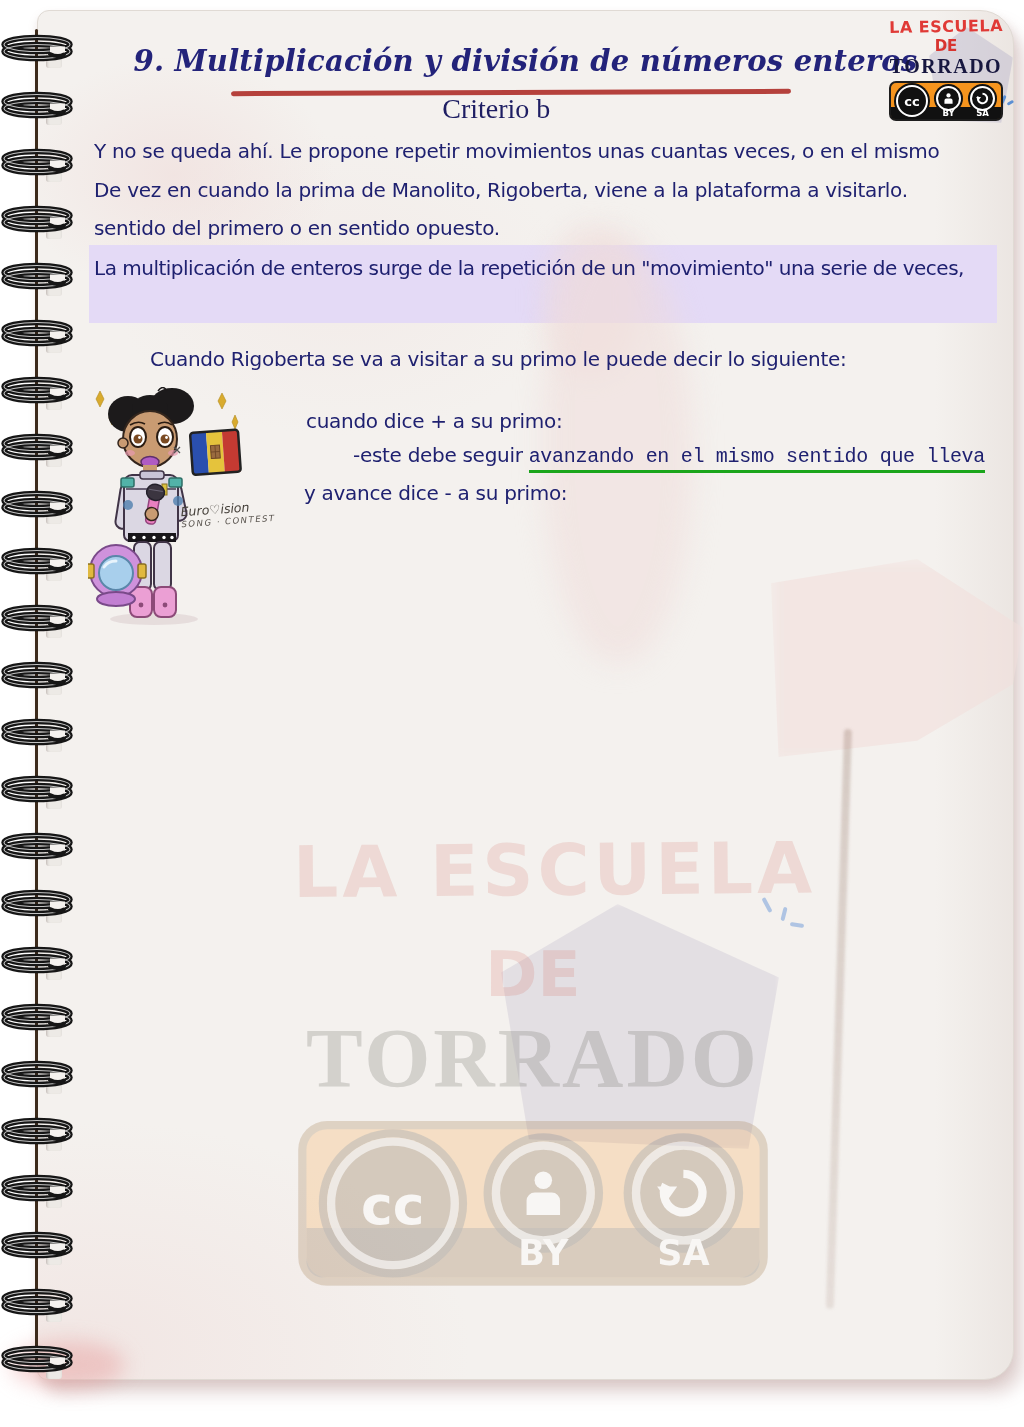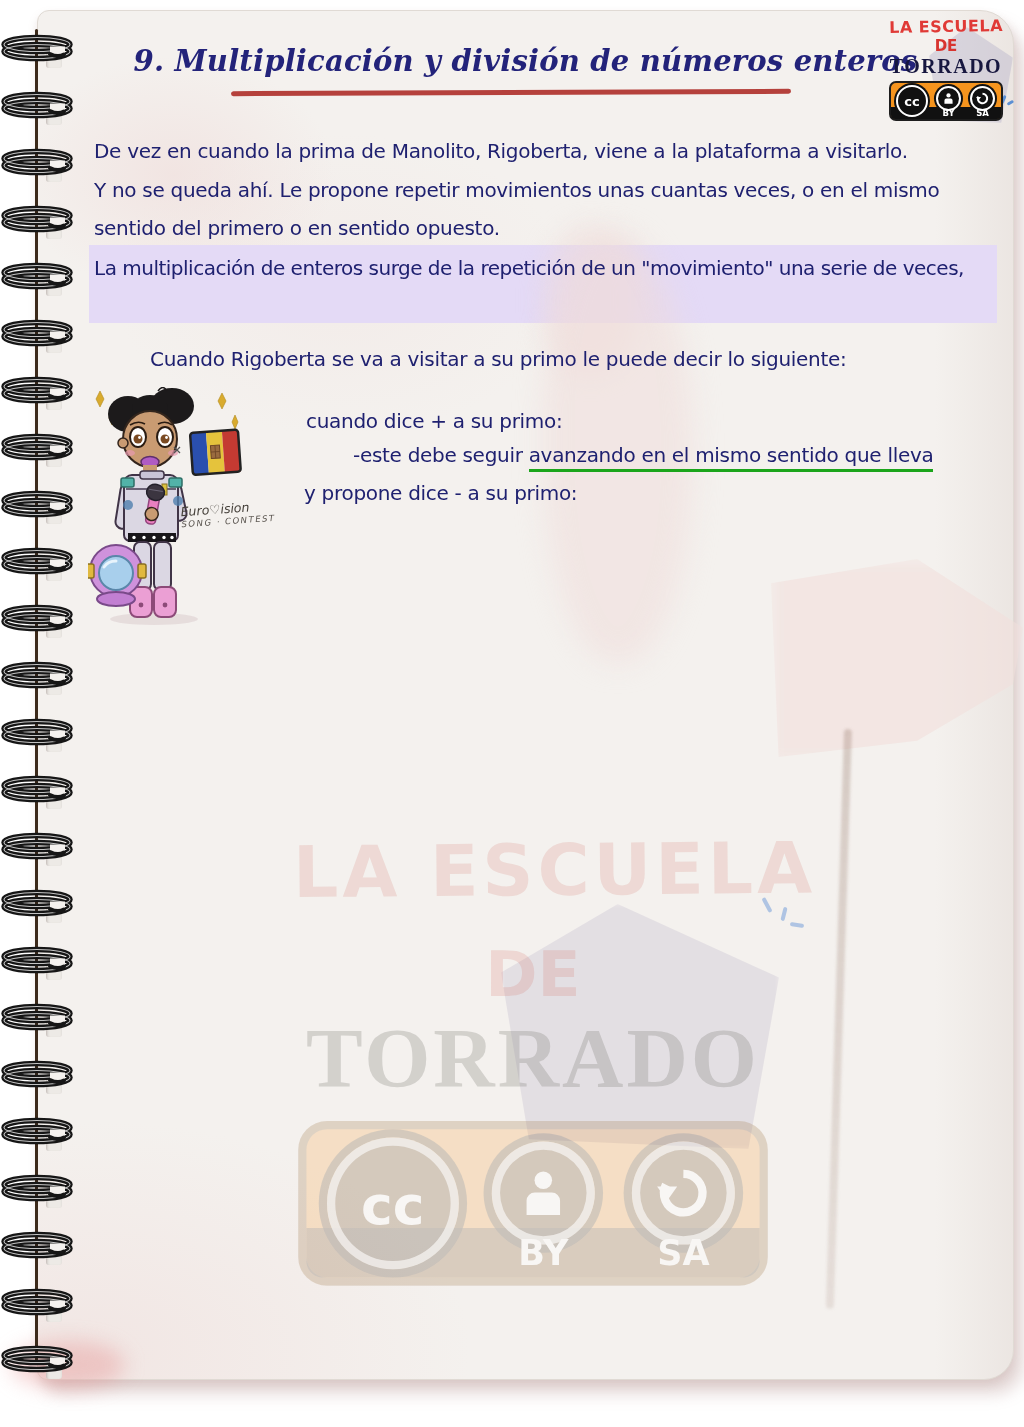--- a/index.html
+++ b/index.html
@@ -135,21 +135,21 @@
   }
   .highlight-text{
     position:absolute;left:56px;top:241px;line-height:33px;letter-spacing:-0.5px;
   }
   .prompt{position:absolute;left:68px;top:336px;margin-left:44px;}
   .rule-line{position:absolute;line-height:26px;}
   .r1{left:268px;top:397px;}
   .r2{left:315px;top:431px;}
   .r3{left:266px;top:469px;}
   .r4{left:310px;top:503px;}
-  .green-u{border-bottom:3.5px solid #1ba51b;padding-bottom:2px;}
+  .green-u{border-bottom:3.5px solid #1ba51b;padding-bottom:2px;font-family:Liberation Mono, monospace;}
 
   
   .girl{position:absolute;left:50px;top:376px;width:160px;height:240px;z-index:2;}
   .euro-caption{
     position:absolute;left:143px;top:491px;z-index:3;transform:rotate(-4deg);
     color:#45403a;font-size:12.5px;font-style:italic;line-height:13px;white-space:nowrap;
   }
   .euro-caption .l2{font-size:8.5px;letter-spacing:1.5px;color:#57524c;}
 
   
@@ -428,20 +428,21 @@
     <ellipse cx="38" cy="18.5" rx="33" ry="7" fill="none" stroke="#161616" stroke-width="5.5"></ellipse>
     <ellipse cx="38" cy="11.5" rx="33" ry="7" fill="none" stroke="#fdfdfd" stroke-width="1.1" opacity="0.75"></ellipse>
     <ellipse cx="38" cy="18.5" rx="33" ry="7" fill="none" stroke="#fdfdfd" stroke-width="1.1" opacity="0.75"></ellipse>
     <rect x="51" y="13.5" width="15" height="9" fill="#f4f1ee"></rect>
     <path d="M51 21 q8 4 14 0.5" stroke="#161616" stroke-width="4" fill="none" stroke-linecap="round"></path>
   </svg></div>
     </div>
 
   <div class="title">9. Multiplicación y división de números enteros</div>
   <div class="title-underline"></div>
+  <div class="subtitle">Criterio b</div>
 
   <div class="logo">
     <div class="logo-l1">LA ESCUELA</div>
     <div class="logo-l2">DE</div>
     <div class="logo-l3">TORRADO</div>
     <div class="cc-badge">
       <div class="cc-strip"></div>
       <div class="disc disc-cc">cc</div>
       <div class="disc disc-by">
         <svg viewBox="0 0 24 24">
@@ -454,35 +455,35 @@
             <path d="M12 4.5 a7.5 7.5 0 1 1 -6.8 4.2" fill="none" stroke="#fff" stroke-width="3.2"></path>
             <polygon points="1.8,9.4 9.6,9.4 5.7,15" fill="#fff"></polygon>
           </svg>
       </div>
       <div class="cc-by-label">BY</div>
       <div class="cc-sa-label">SA</div>
     </div>
   </div>
 
   <div class="hand intro">
+    <div>Y no se queda ahí. Le propone repetir movimientos unas cuantas veces, o en el mismo</div>
     <div>De vez en cuando la prima de Manolito, Rigoberta, viene a la plataforma a visitarlo.</div>
-    <div>Y no se queda ahí. Le propone repetir movimientos unas cuantas veces, o en el mismo</div>
     <div>sentido del primero o en sentido opuesto.</div>
   </div>
 
   <div class="highlight-box"></div>
   <div class="hand highlight-text">
     <div>La multiplicación de enteros surge de la repetición de un "movimiento" una serie de veces,</div>
   </div>
 
   <div class="hand prompt">Cuando Rigoberta se va a visitar a su primo le puede decir lo siguiente:</div>
 
   <div class="hand rule-line r1">cuando dice + a su primo:</div>
   <div class="hand rule-line r2"><span>-este debe seguir </span><span class="green-u">avanzando en el mismo sentido que lleva</span></div>
-  <div class="hand rule-line r3">y propone dice -  a su primo:</div>
+  <div class="hand rule-line r3">y avance dice -  a su primo:</div>
 
   <svg class="girl" viewBox="0 0 160 240">
 
     <g fill="#d9ab2e" stroke="#b08a1e" stroke-width="0.6">
       <polygon points="12,4 16,12 12,20 8,12"></polygon>
       <polygon points="24,24 27,31 24,38 21,31"></polygon>
       <polygon points="134,6 138,14 134,22 130,14"></polygon>
       <polygon points="147,28 150,35 147,42 144,35"></polygon>
     </g>
 

